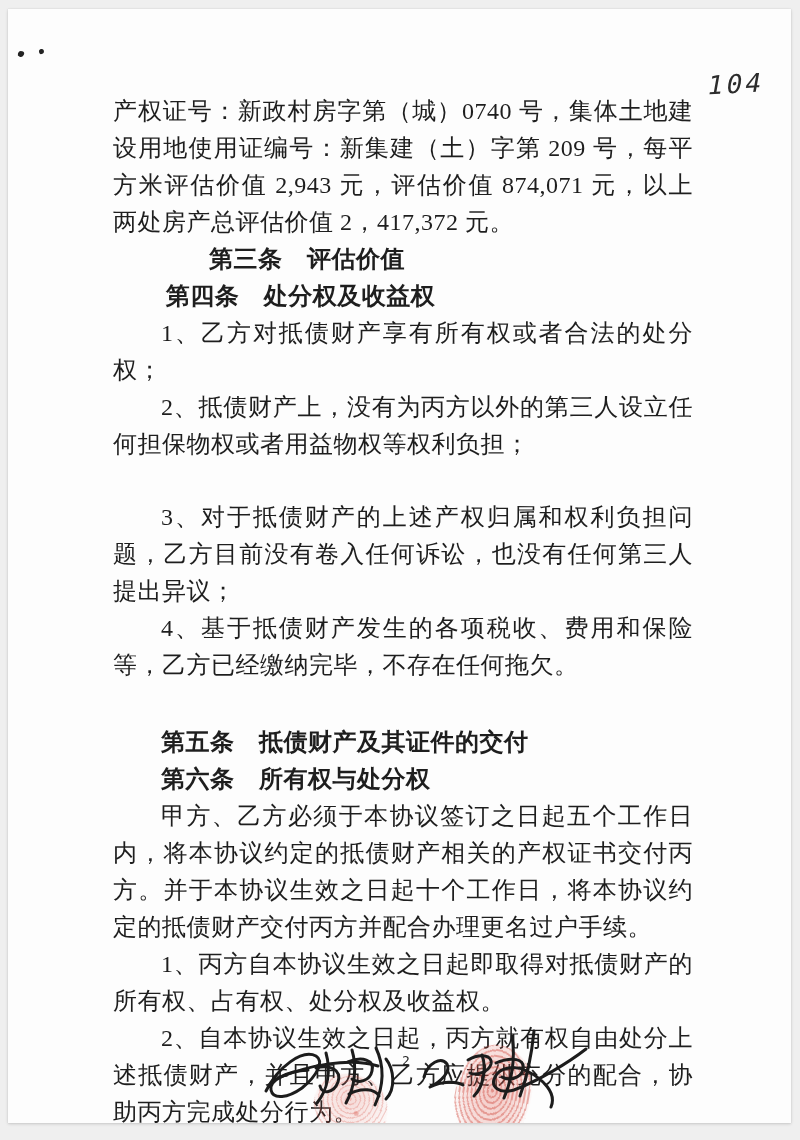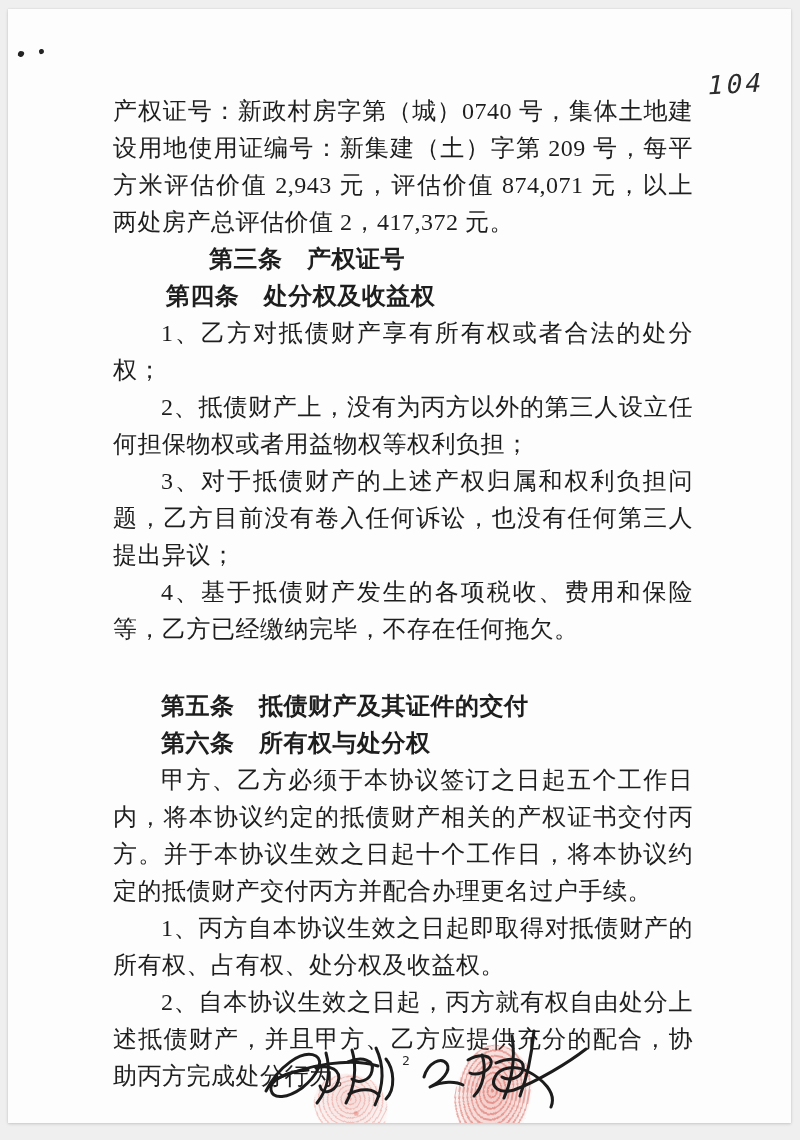--- a/index.html
+++ b/index.html
@@ -75,25 +75,25 @@
 <div class="stage">
   <div class="paper">
 
     <div class="speck s1"></div>
     <div class="speck s2"></div>
 
     <div class="page-number">104</div>
 
     <div class="content">
         <div class="para continuation" style="text-indent: 0em;">产权证号：新政村房字第（城）0740 号，集体土地建设用地使用证编号：新集建（土）字第 209 号，每平方米评估价值 2,943 元，评估价值 874,071 元，以上两处房产总评估价值 2，417,372 元。</div>
-        <div class="para heading" style="text-indent: 4em;">第三条　产权证号</div>
+        <div class="para heading" style="text-indent: 4em;">第三条　评估价值</div>
         <div class="para heading" style="text-indent: 2.2em;">第四条　处分权及收益权</div>
         <div class="para body" style="text-indent: 2em;">1、乙方对抵债财产享有所有权或者合法的处分权；</div>
         <div class="para body" style="text-indent: 2em;">2、抵债财产上，没有为丙方以外的第三人设立任何担保物权或者用益物权等权利负担；</div>
-        <div class="para body" style="text-indent: 2em;">3、对于抵债财产的上述产权归属和权利负担问题，乙方目前没有卷入任何诉讼，也没有任何第三人提出异议；</div>
+        <div class="para body" style="text-indent: 2em; margin-top: 36px;">3、对于抵债财产的上述产权归属和权利负担问题，乙方目前没有卷入任何诉讼，也没有任何第三人提出异议；</div>
         <div class="para body" style="text-indent: 2em;">4、基于抵债财产发生的各项税收、费用和保险等，乙方已经缴纳完毕，不存在任何拖欠。</div>
         <div class="para heading" style="text-indent: 2em; margin-top: 40px;">第五条　抵债财产及其证件的交付</div>
         <div class="para heading" style="text-indent: 2em;">第六条　所有权与处分权</div>
         <div class="para body" style="text-indent: 2em;">甲方、乙方必须于本协议签订之日起五个工作日内，将本协议约定的抵债财产相关的产权证书交付丙方。并于本协议生效之日起十个工作日，将本协议约定的抵债财产交付丙方并配合办理更名过户手续。</div>
         <div class="para body" style="text-indent: 2em;">1、丙方自本协议生效之日起即取得对抵债财产的所有权、占有权、处分权及收益权。</div>
         <div class="para body" style="text-indent: 2em;">2、自本协议生效之日起，丙方就有权自由处分上述抵债财产，并且甲方、乙方应提供充分的配合，协助丙方完成处分行为。</div>
       </div>
 
     <div class="sig-area">
 

